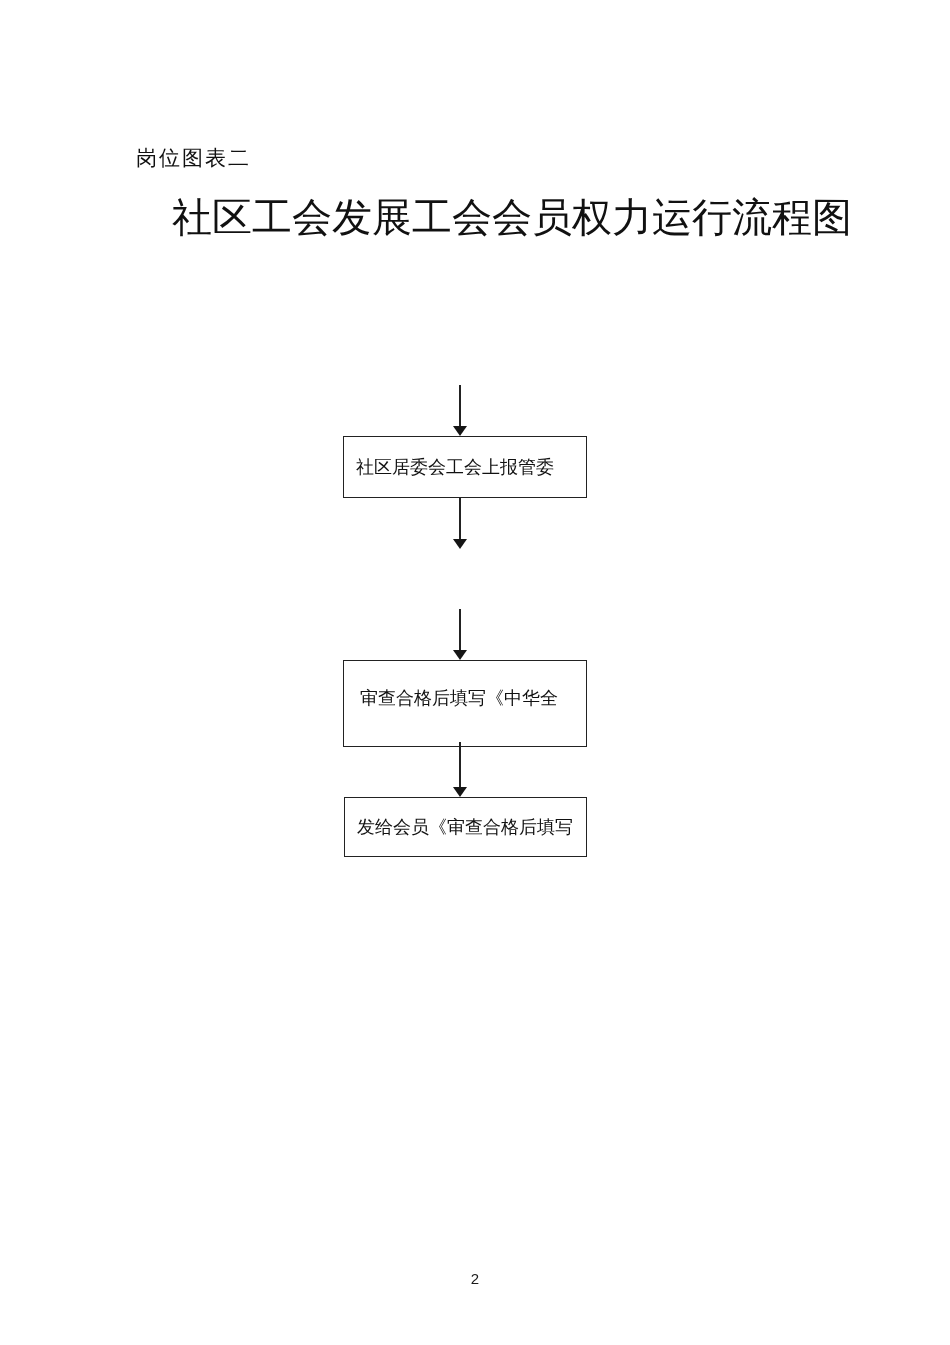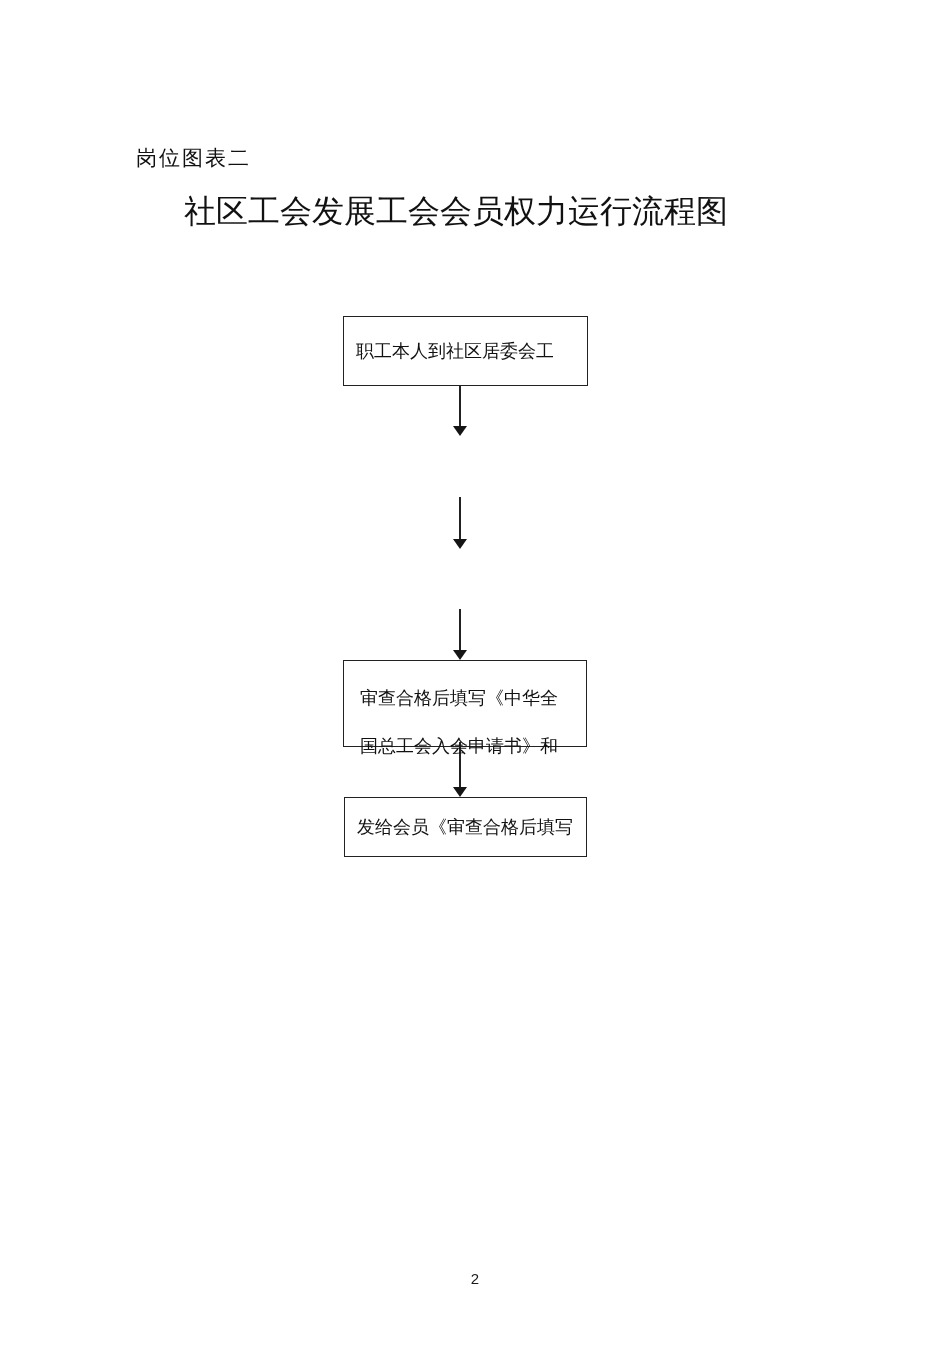--- a/index.html
+++ b/index.html
@@ -20,23 +20,23 @@
   .section-label {
     position: absolute;
     left: 136px;
     top: 124px;
     font-size: 21px;
     letter-spacing: 2px;
     white-space: nowrap;
   }
   .doc-title {
     position: absolute;
-    left: 184px;
+    left: 172px;
     top: 170px;
-    font-size: 32px;
+    font-size: 40px;
     font-weight: 400;
     letter-spacing: 0;
     white-space: nowrap;
   }
   .flowchart {
     position: absolute;
     inset: 0;
   }
   .flow-box {
     position: absolute;
@@ -116,29 +116,28 @@
     </div>
     <div class="flow-arrow" style="top:589px;height:51px">
       <div class="shaft"></div>
       <div class="head"></div>
     </div>
     <div class="flow-arrow" style="top:722px;height:55px">
       <div class="shaft"></div>
       <div class="head"></div>
     </div>
 
-    <div class="flow-box" style="left:343px;top:296px;width:245px;height:70px">
-      <span>职工本人到社区居委会工</span>
+
+    <div class="flow-box" style="left:343px;top:416px;width:244px;height:62px">
+      <span>社区居委会工会上报管委</span>
     </div>
-
 
 
     <div class="flow-box multiline" style="left:343px;top:640px;width:244px;height:87px">
       <span class="line">审查合格后填写《中华全</span>
-      <span class="line">国总工会入会申请书》和</span>
     </div>
 
     <div class="flow-box" style="left:344px;top:777px;width:243px;height:60px">
       <span>发给会员《审查合格后填写</span>
     </div>
 
   </div>
 
   <div class="page-number">2</div>
 

